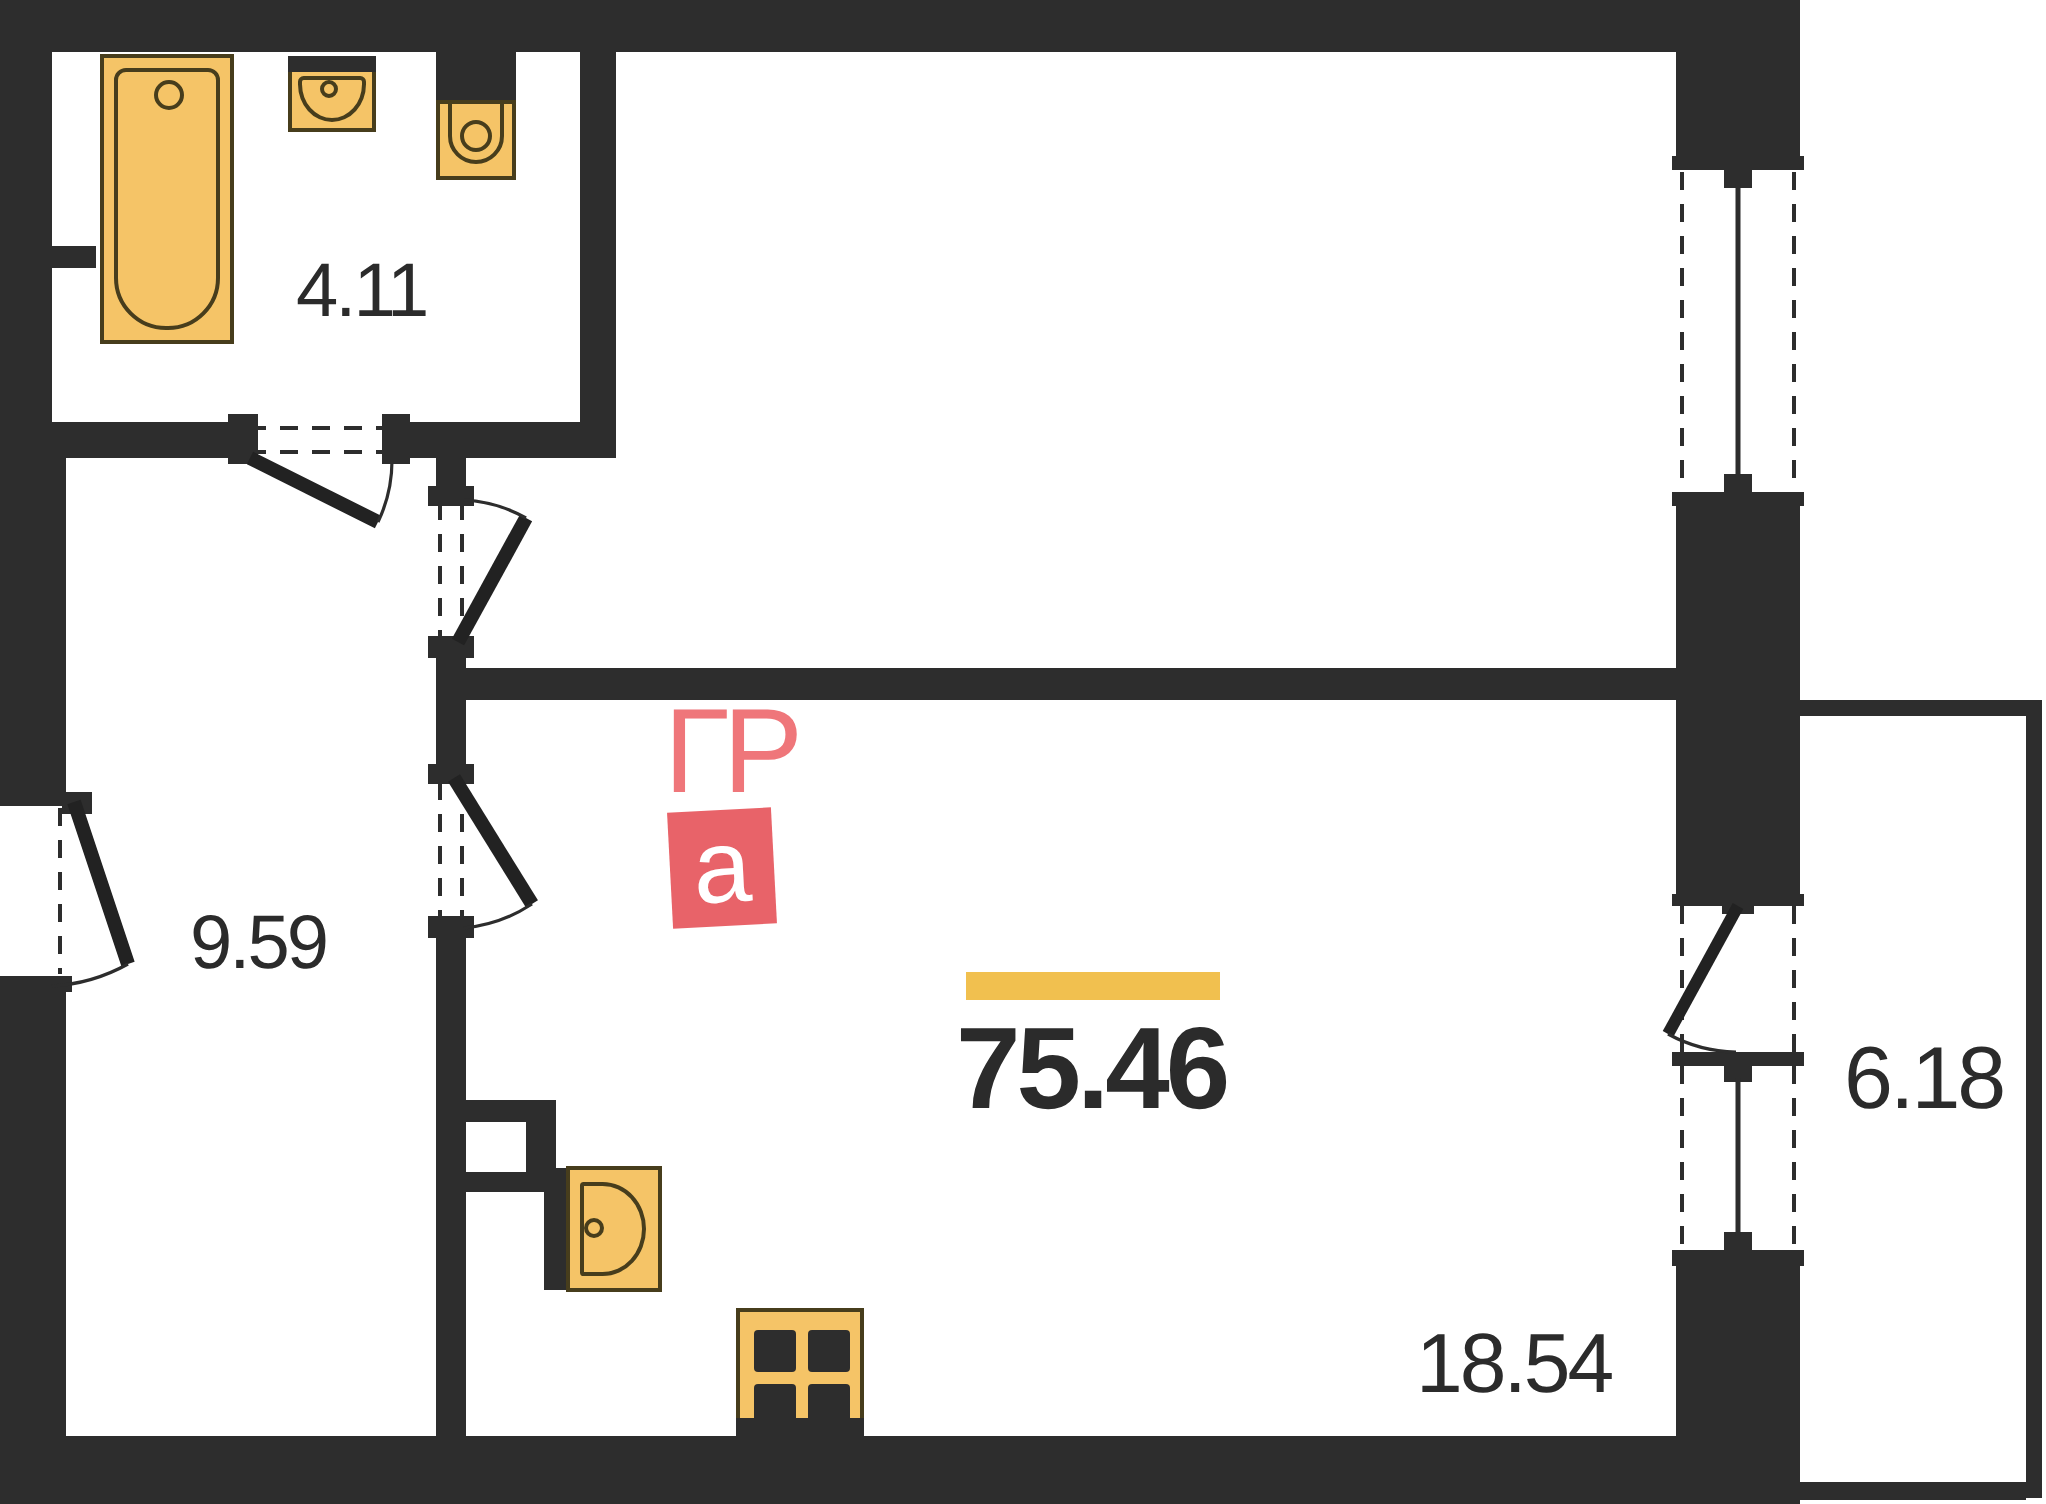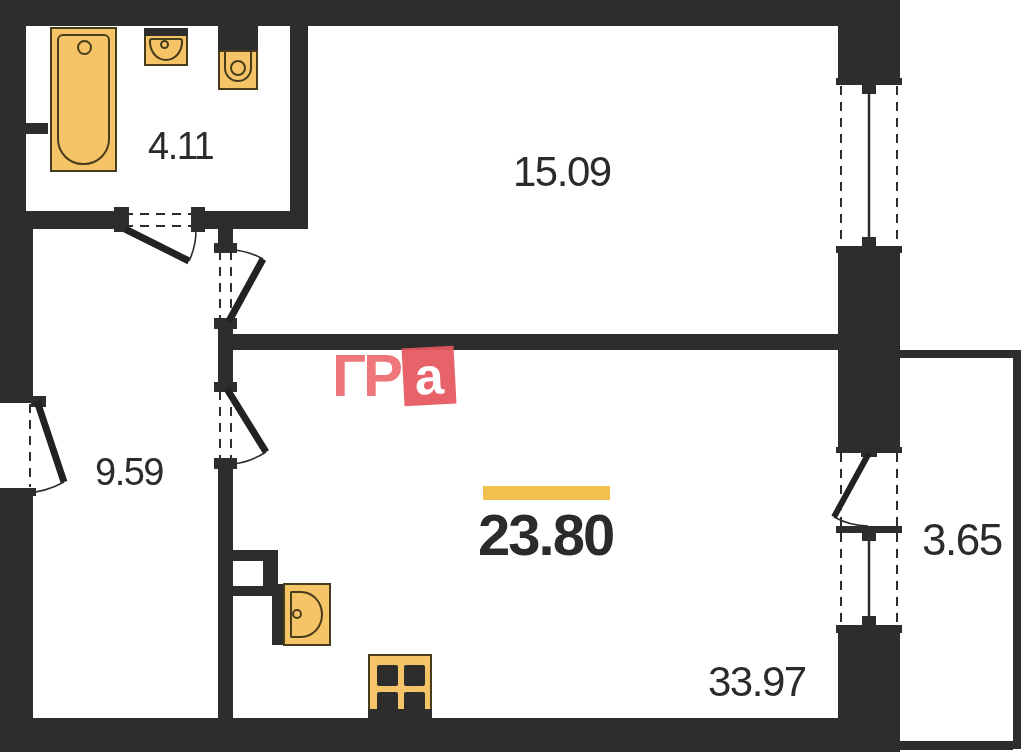--- a/index.html
+++ b/index.html
@@ -9,21 +9,21 @@
   .fx{position:absolute;background:#f5c467;border:2px solid #473d1c;box-sizing:border-box;}
   .fxdark{position:absolute;background:#2d2d2d;}
   .inner{position:absolute;border:2px solid #473d1c;box-sizing:border-box;background:transparent;}
   .dot{position:absolute;border:2px solid #473d1c;border-radius:50%;box-sizing:border-box;background:#f5c467;}
   .lbl{position:absolute;color:#2b2b2b;letter-spacing:-1.5px;white-space:nowrap;line-height:1.05;}
   .lbl-sm{font-size:38px;}
   .lbl-md{font-size:42px;}
   .total-bar{position:absolute;background:#f1c04f;}
   .total-num{position:absolute;font-size:58px;font-weight:bold;color:#2b2b2b;letter-spacing:-2px;line-height:1;}
   #wm{position:absolute;left:332px;top:347px;display:flex;align-items:flex-start;
-      font-weight:bold;font-size:60px;line-height:58px;letter-spacing:-3px;color:#ee6c70;opacity:.93;z-index:5;}
+      font-weight:normal;font-size:60px;line-height:58px;letter-spacing:-3px;color:#ee6c70;opacity:.93;z-index:5;flex-direction:column;}
   #wm .box{display:flex;align-items:center;justify-content:center;width:52px;height:58px;margin:0 3px;
       background:#e7585e;color:#ffffff;font-size:52px;letter-spacing:0;transform:rotate(-3deg);}
   svg.overlay{position:absolute;left:0;top:0;z-index:3;}
 </style>
 </head>
 <body>
 
 <div id="plan">
 
   <div class="w" style="left:0;top:0;width:900px;height:26px;"></div>
@@ -129,27 +129,26 @@
     <g stroke="#2d2d2d" stroke-width="1.6" fill="none">
       <path d="M64,482 A88,88 0 0 1 26,493"></path>
       <path d="M189,261 A71,71 0 0 0 196,230"></path>
       <path d="M263,259 A71,71 0 0 0 232,250"></path>
       <path d="M266,452 A75,75 0 0 1 232,464"></path>
       <path d="M834,517 A73,73 0 0 0 868,526"></path>
     </g>
   </svg>
 
   <div class="lbl lbl-sm" style="left:148px;top:127px;">4.11</div>
-  <div class="lbl lbl-md" style="left:513px;top:150px;">15.09</div>
   <div class="lbl lbl-sm" style="left:95px;top:453px;">9.59</div>
-  <div class="lbl lbl-md" style="left:708px;top:660px;">33.97</div>
-  <div class="lbl lbl-md" style="left:922px;top:517px;font-size:44px;">3.65</div>
+  <div class="lbl lbl-md" style="left:708px;top:660px;">18.54</div>
+  <div class="lbl lbl-md" style="left:922px;top:517px;font-size:44px;">6.18</div>
 
   <div class="total-bar" style="left:483px;top:486px;width:127px;height:14px;"></div>
-  <div class="total-num" style="left:478px;top:506px;">23.80</div>
+  <div class="total-num" style="left:478px;top:506px;">75.46</div>
 
   <div id="wm">
     <span>ГР</span>
     <span class="box">
         <span>а</span>
       </span>
   </div>
 
 </div>
 

